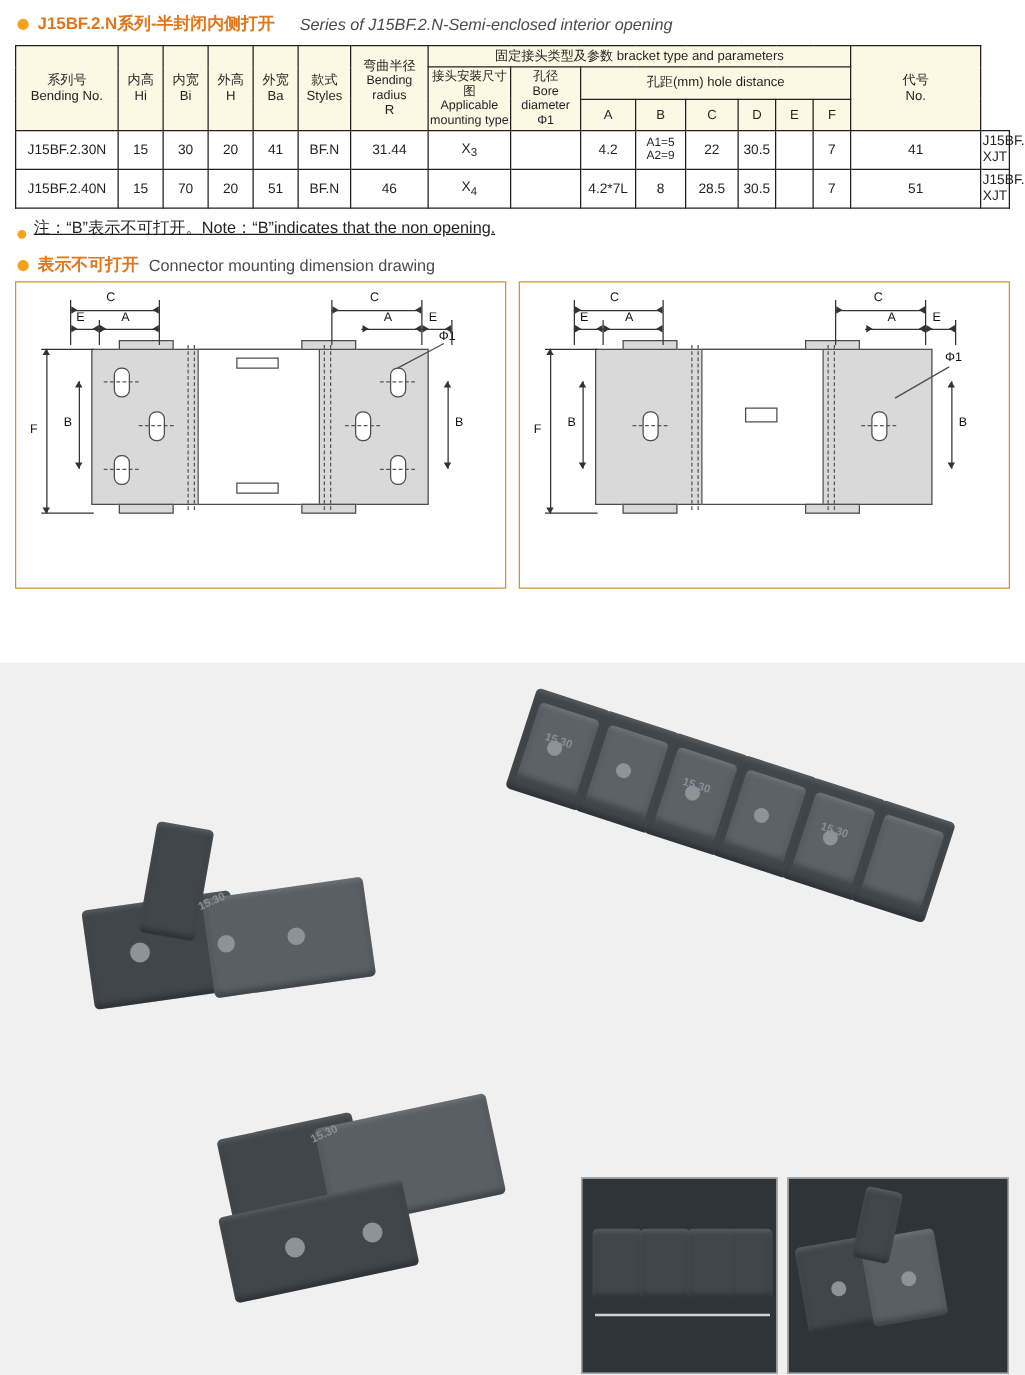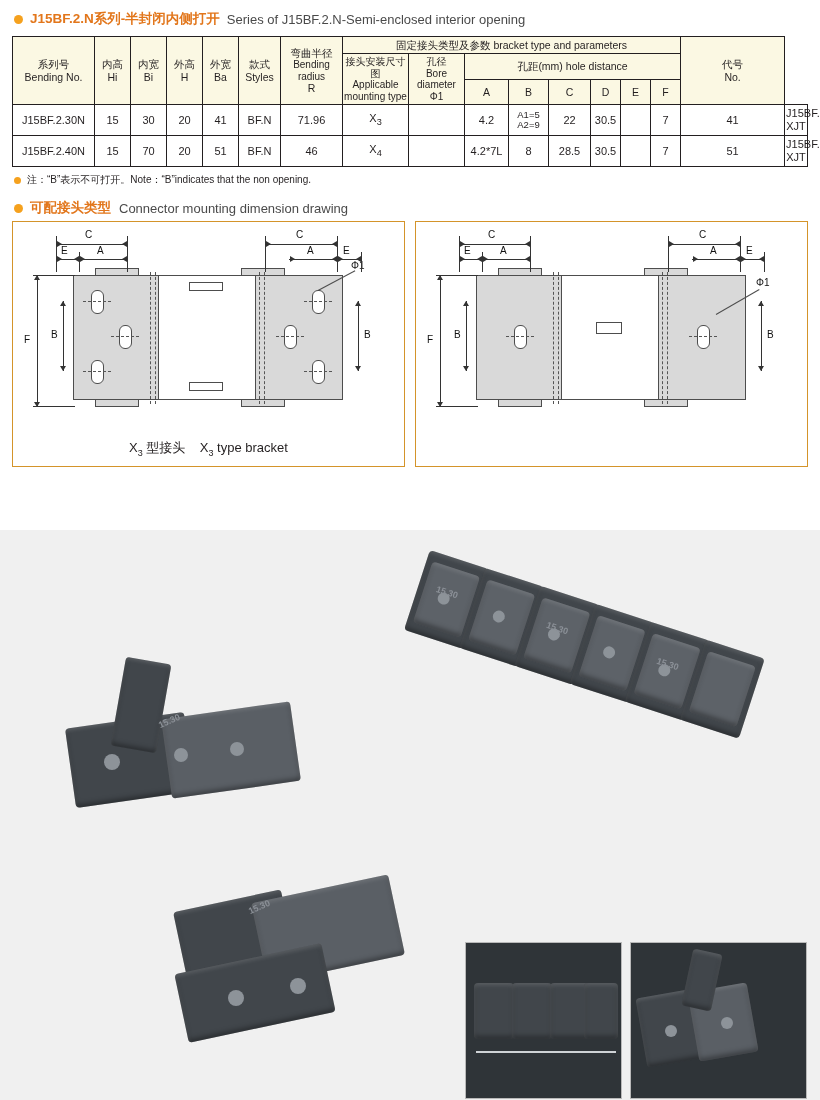--- a/index.html
+++ b/index.html
@@ -19,21 +19,21 @@
     padding:10px 0 6px 14px;
   }
   .bullet{
     width:9px;height:9px;border-radius:50%;
     background:#f5a11e;margin-right:7px;flex:0 0 auto;
   }
   .title-cn{
     color:#e2761b;font-size:13.5px;font-weight:bold;letter-spacing:0px;
   }
   .title-en{
-    color:#4a4a4a;font-size:13px;margin-left:7px;
+    color:#4a4a4a;font-size:13px;margin-left:20px;font-style:italic;
   }
 
   
   table.spec{
     border-collapse:collapse;
     margin:2px 12px 0 12px;
     width:796px;
     font-size:10.5px;
     table-layout:fixed;
   }
@@ -48,21 +48,21 @@
   table.spec thead td{
     background:#fbf8e3;
   }
   .hd-cn{display:block;}
   .hd-en{display:block;}
   .narrow{font-size:10px;}
   td.datarow{height:26px;font-size:11px;background:#ffffff;}
 
   
   .note{
-    margin:6px 0 0 14px;font-size:10px;color:#231f20;display:flex;align-items:center;
+    margin:6px 0 0 14px;font-size:13px;color:#231f20;display:flex;align-items:flex-end;text-decoration:underline;
   }
   .note .sq{
     width:7px;height:7px;background:#f5a11e;border-radius:50%;
     margin-right:6px;flex:0 0 auto;
   }
 
   
   .sec2{
     display:flex;align-items:center;padding:12px 0 4px 14px;
   }
@@ -212,21 +212,21 @@
       </tr>
     </thead>
     <tbody>
       <tr>
         <td class="datarow">J15BF.2.30N</td>
         <td class="datarow">15</td>
         <td class="datarow">30</td>
         <td class="datarow">20</td>
         <td class="datarow">41</td>
         <td class="datarow">BF.N</td>
-        <td class="datarow">71.96</td>
+        <td class="datarow">31.44</td>
         <td class="datarow">
           <span>X</span><sub>3</sub>
         </td>
         <td class="datarow"></td>
         <td class="datarow">4.2</td>
         <td class="datarow" style="font-size:9.5px;line-height:1.1;white-space:pre-line">A1=5
 A2=9</td>
         <td class="datarow">22</td>
         <td class="datarow">30.5</td>
         <td class="datarow"></td>
@@ -258,21 +258,21 @@
     </tbody>
   </table>
 
   <div class="note">
     <span class="sq"></span>
     <span>注：“B”表示不可打开。Note：“B”indicates that the non opening.</span>
   </div>
 
   <div class="sec2">
     <span class="bullet"></span>
-    <span class="cn">可配接头类型</span>
+    <span class="cn">表示不可打开</span>
     <span class="en">Connector mounting dimension drawing</span>
   </div>
 
   <div class="panels">
 
     <div class="panel">
 
       <div class="blk" style="left:60px;top:53px;width:270px;height:125px;"></div>
       <div class="whiteblk" style="left:145px;top:53px;width:98px;height:125px;"></div>
 
@@ -353,25 +353,20 @@
       <div class="vdimln" style="left:50px;top:79px;height:70px;"></div>
       <div class="ahU" style="left:47px;top:79px;"></div>
       <div class="ahD" style="left:47px;top:144px;"></div>
       <div class="lbl" style="left:38px;top:107px;">B</div>
 
       <div class="vdimln" style="left:345px;top:79px;height:70px;"></div>
       <div class="ahU" style="left:342px;top:79px;"></div>
       <div class="ahD" style="left:342px;top:144px;"></div>
       <div class="lbl" style="left:351px;top:107px;">B</div>
 
-      <div class="cap">
-        <span>X</span><sub>3</sub><span> 型接头</span>
-        &nbsp;&nbsp;
-        <span>X</span><sub>3</sub><span> type bracket</span>
-      </div>
     </div>
 
     <div class="panel">
       <div class="blk" style="left:60px;top:53px;width:270px;height:125px;"></div>
       <div class="whiteblk" style="left:145px;top:53px;width:98px;height:125px;"></div>
 
       <div class="blk" style="left:82px;top:46px;width:44px;height:8px;"></div>
       <div class="blk" style="left:228px;top:46px;width:44px;height:8px;"></div>
       <div class="blk" style="left:82px;top:177px;width:44px;height:8px;"></div>
       <div class="blk" style="left:228px;top:177px;width:44px;height:8px;"></div>

